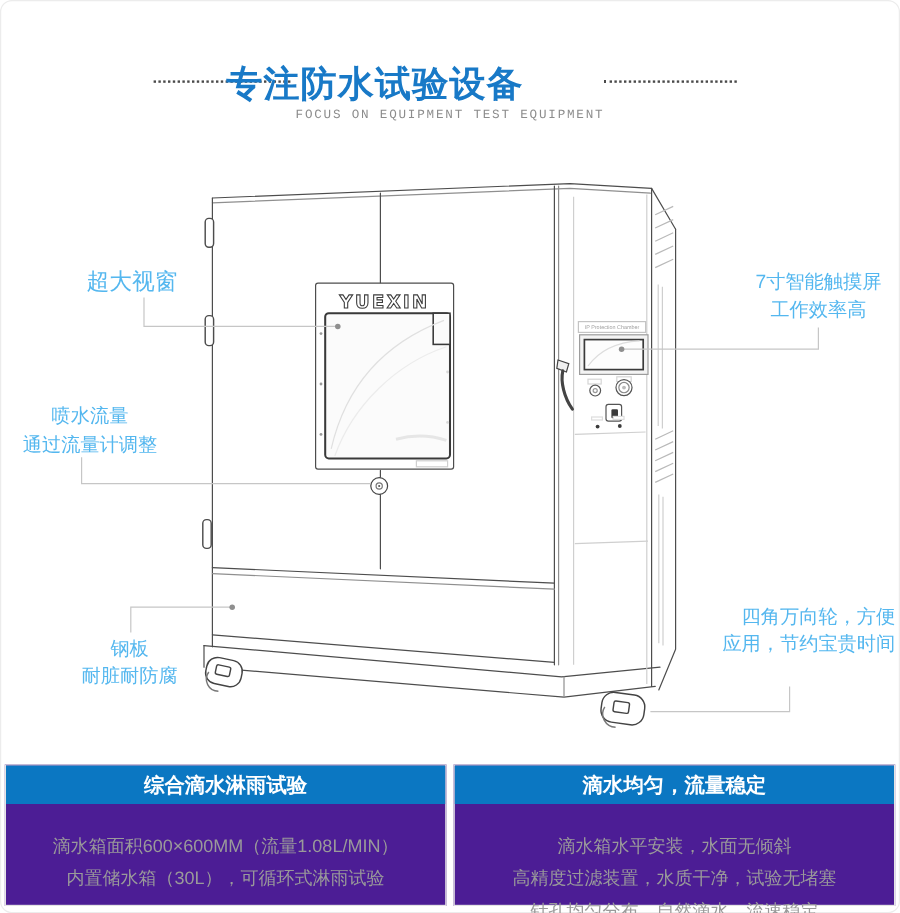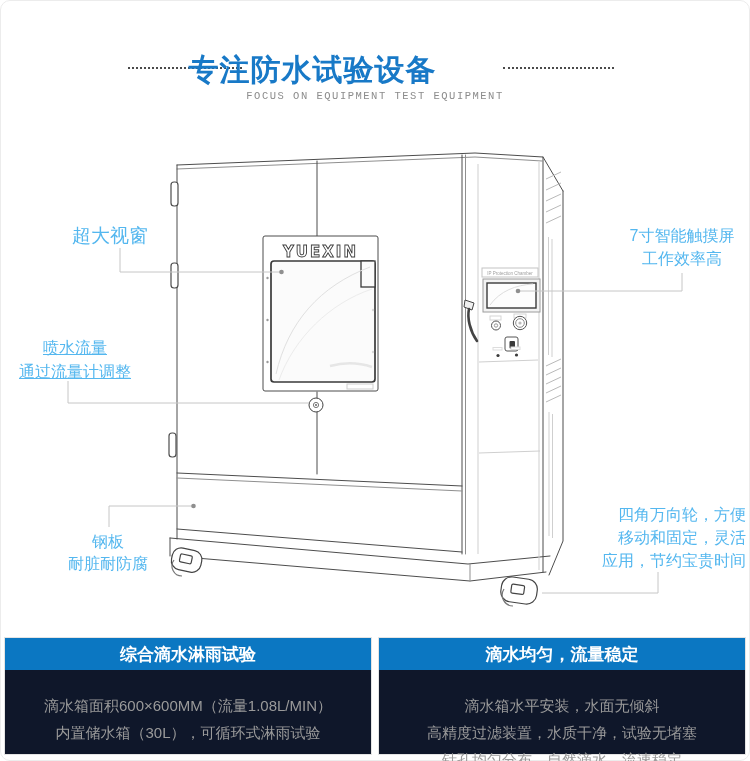--- a/index.html
+++ b/index.html
@@ -26,29 +26,29 @@
   }
 
   
   .machine-svg{position:absolute;left:0;top:130px;}
   .callout{
     position:absolute;color:#54b7ef;text-align:center;
     font-size:16px;line-height:23px;
   }
   .callout span{display:block;}
   .co-viewport{left:55px;top:227px;width:110px;font-size:19px;line-height:18px;}
-  .co-flow{left:8px;top:336px;width:134px;line-height:24px;text-decoration:underline;}
+  .co-flow{left:8px;top:336px;width:134px;line-height:24px;}
   .co-steel{left:43px;top:531px;width:130px;line-height:22px;}
   .co-touch{left:615px;top:224px;width:134px;line-height:23px;}
   .co-caster{left:576px;top:503px;width:170px;line-height:23px;text-align:right;}
 
   
   .card{
     position:absolute;top:637px;width:368px;height:118px;
-    border:1px solid #e4e4e4;background:#0f172a;box-sizing:border-box;
+    border:1px solid #e4e4e4;background:#4c1d95;box-sizing:border-box;
   }
   .card.left{left:4px;}
   .card.right{left:378px;}
   .card-header{
     height:32px;background:#0b77c2;color:#ffffff;
     font-size:17px;font-weight:bold;
     display:flex;align-items:center;justify-content:center;
   }
   .card-body{padding-top:22px;}
   .card-body span{
@@ -194,21 +194,20 @@
 <div class="callout co-steel">
   <span>钢板</span>
   <span>耐脏耐防腐</span>
 </div>
 <div class="callout co-touch">
   <span>7寸智能触摸屏</span>
   <span>工作效率高</span>
 </div>
 <div class="callout co-caster">
   <span>四角万向轮，方便</span>
-  <span>移动和固定，灵活</span>
   <span>应用，节约宝贵时间</span>
 </div>
 
 <div class="card left">
   <div class="card-header">综合滴水淋雨试验</div>
   <div class="card-body">
     <span>滴水箱面积600×600MM（流量1.08L/MIN）</span>
     <span>内置储水箱（30L），可循环式淋雨试验</span>
   </div>
 </div>

